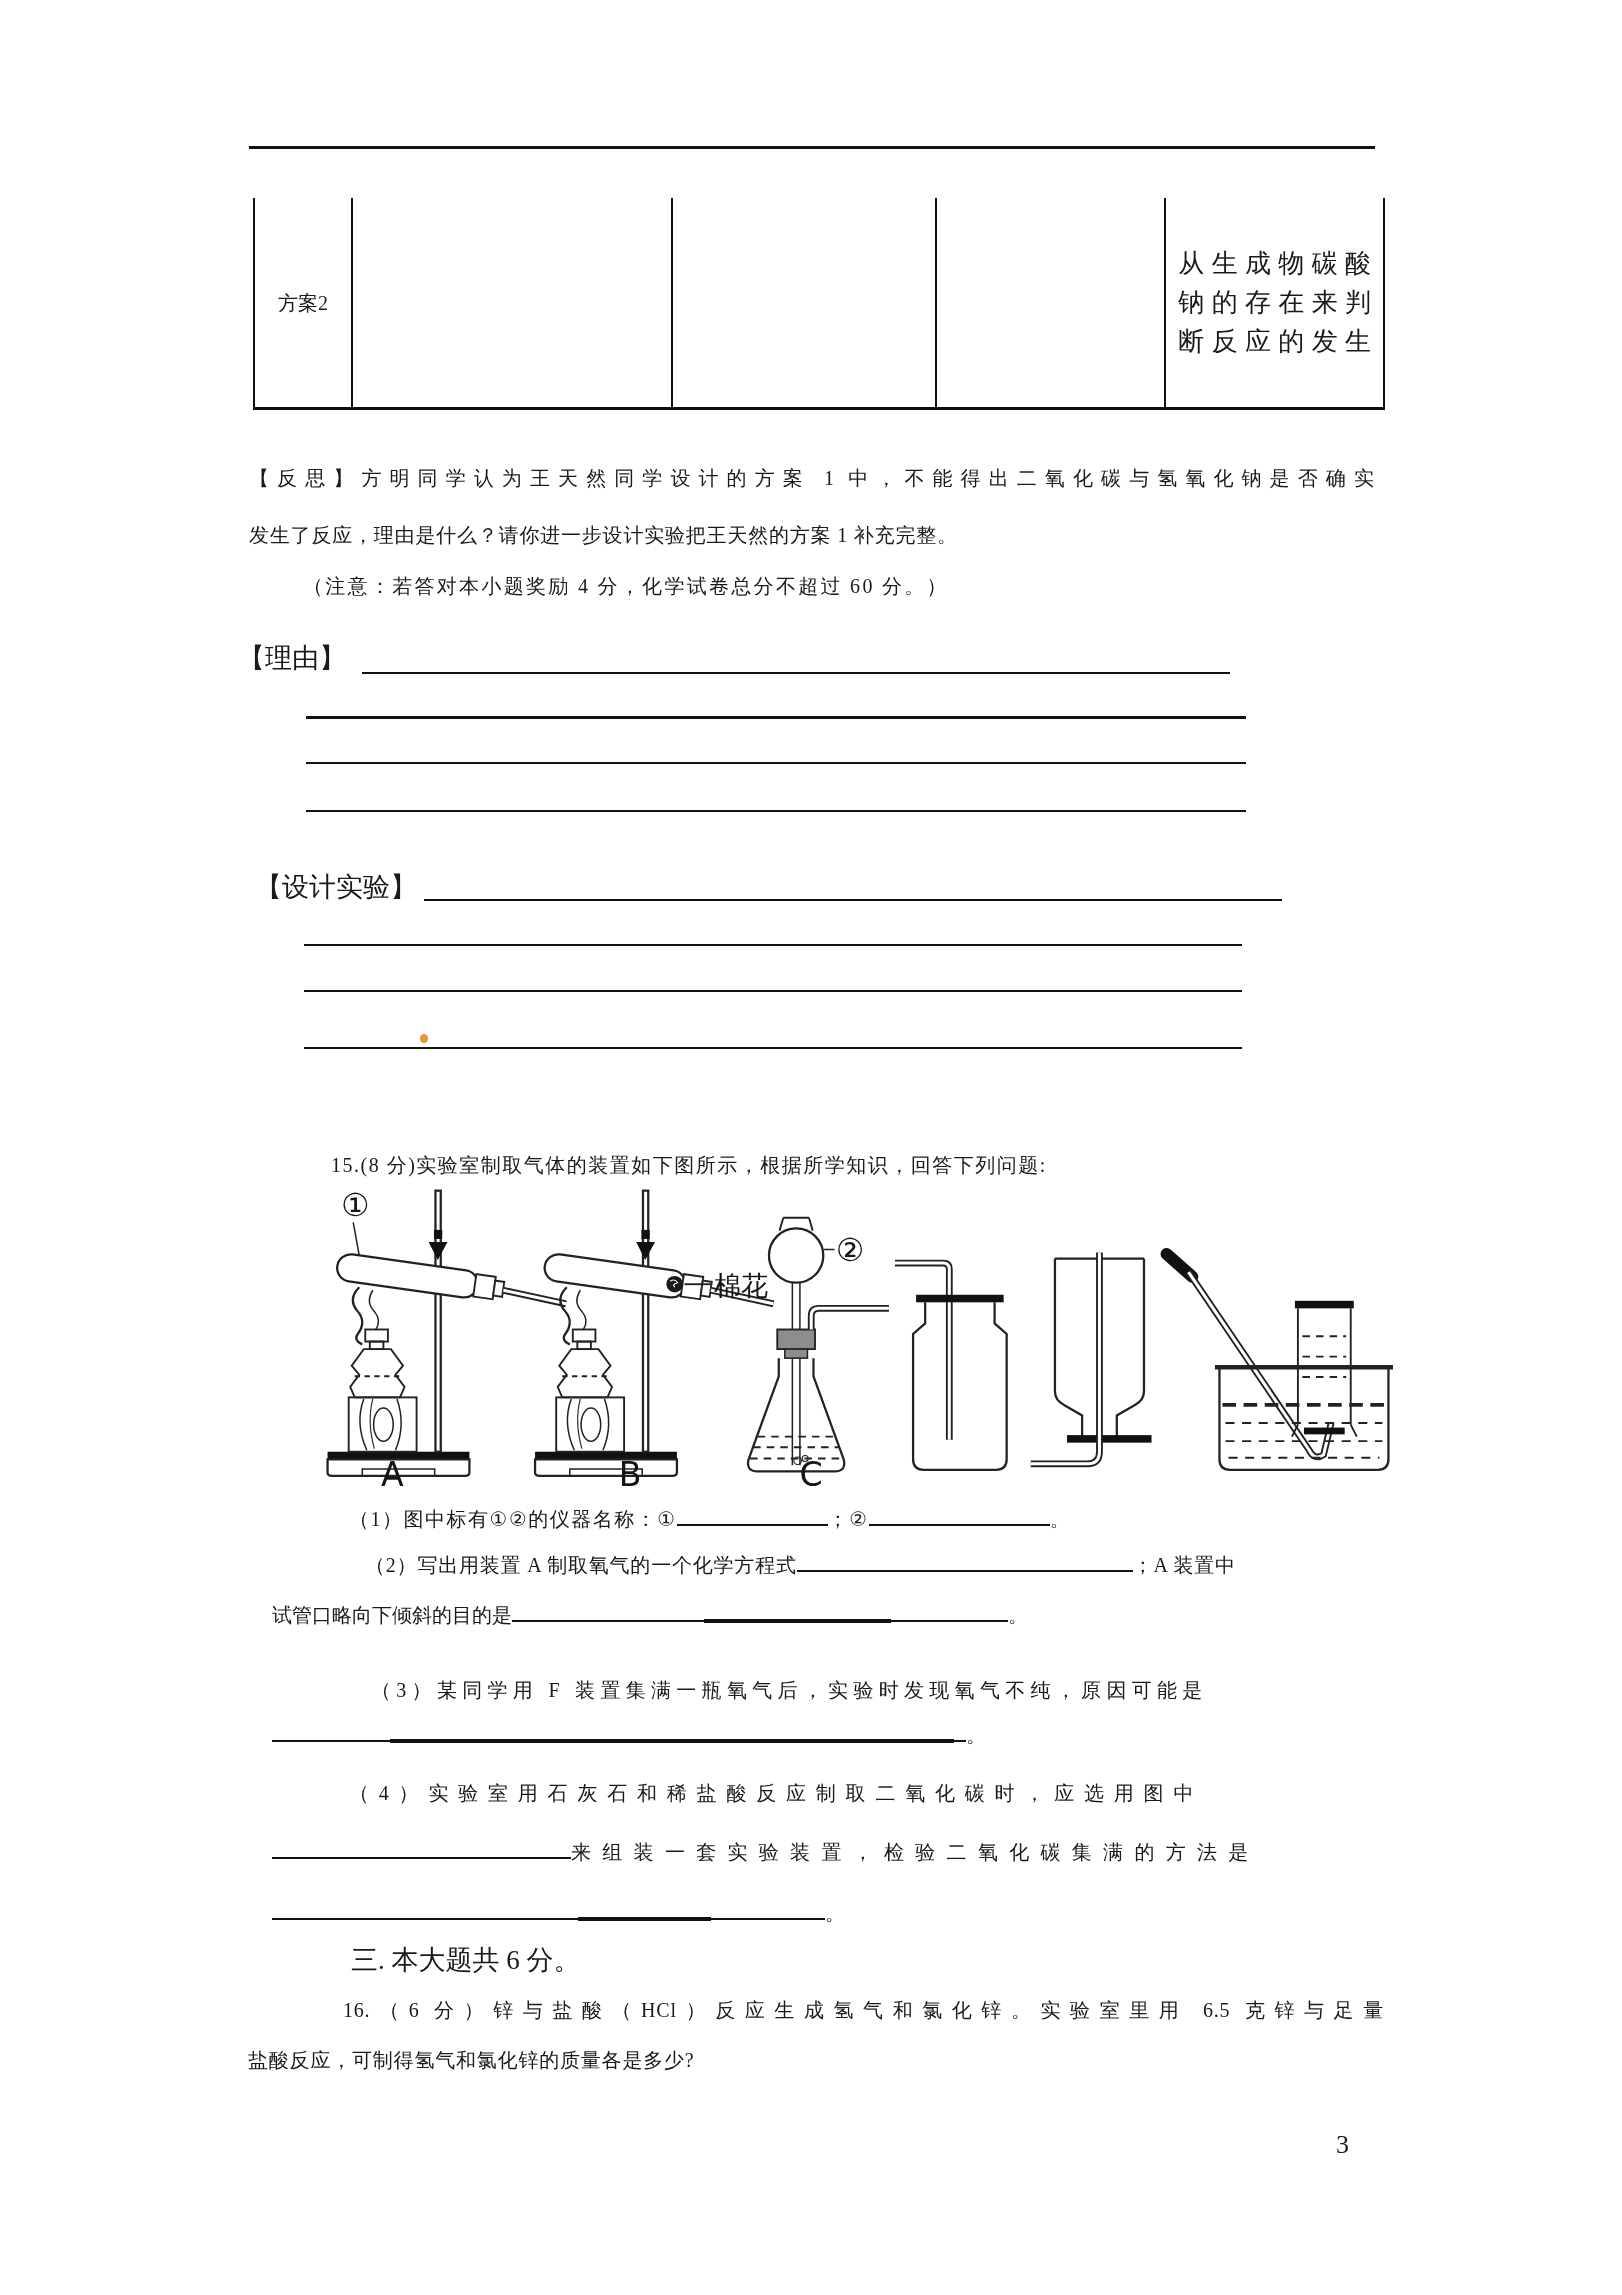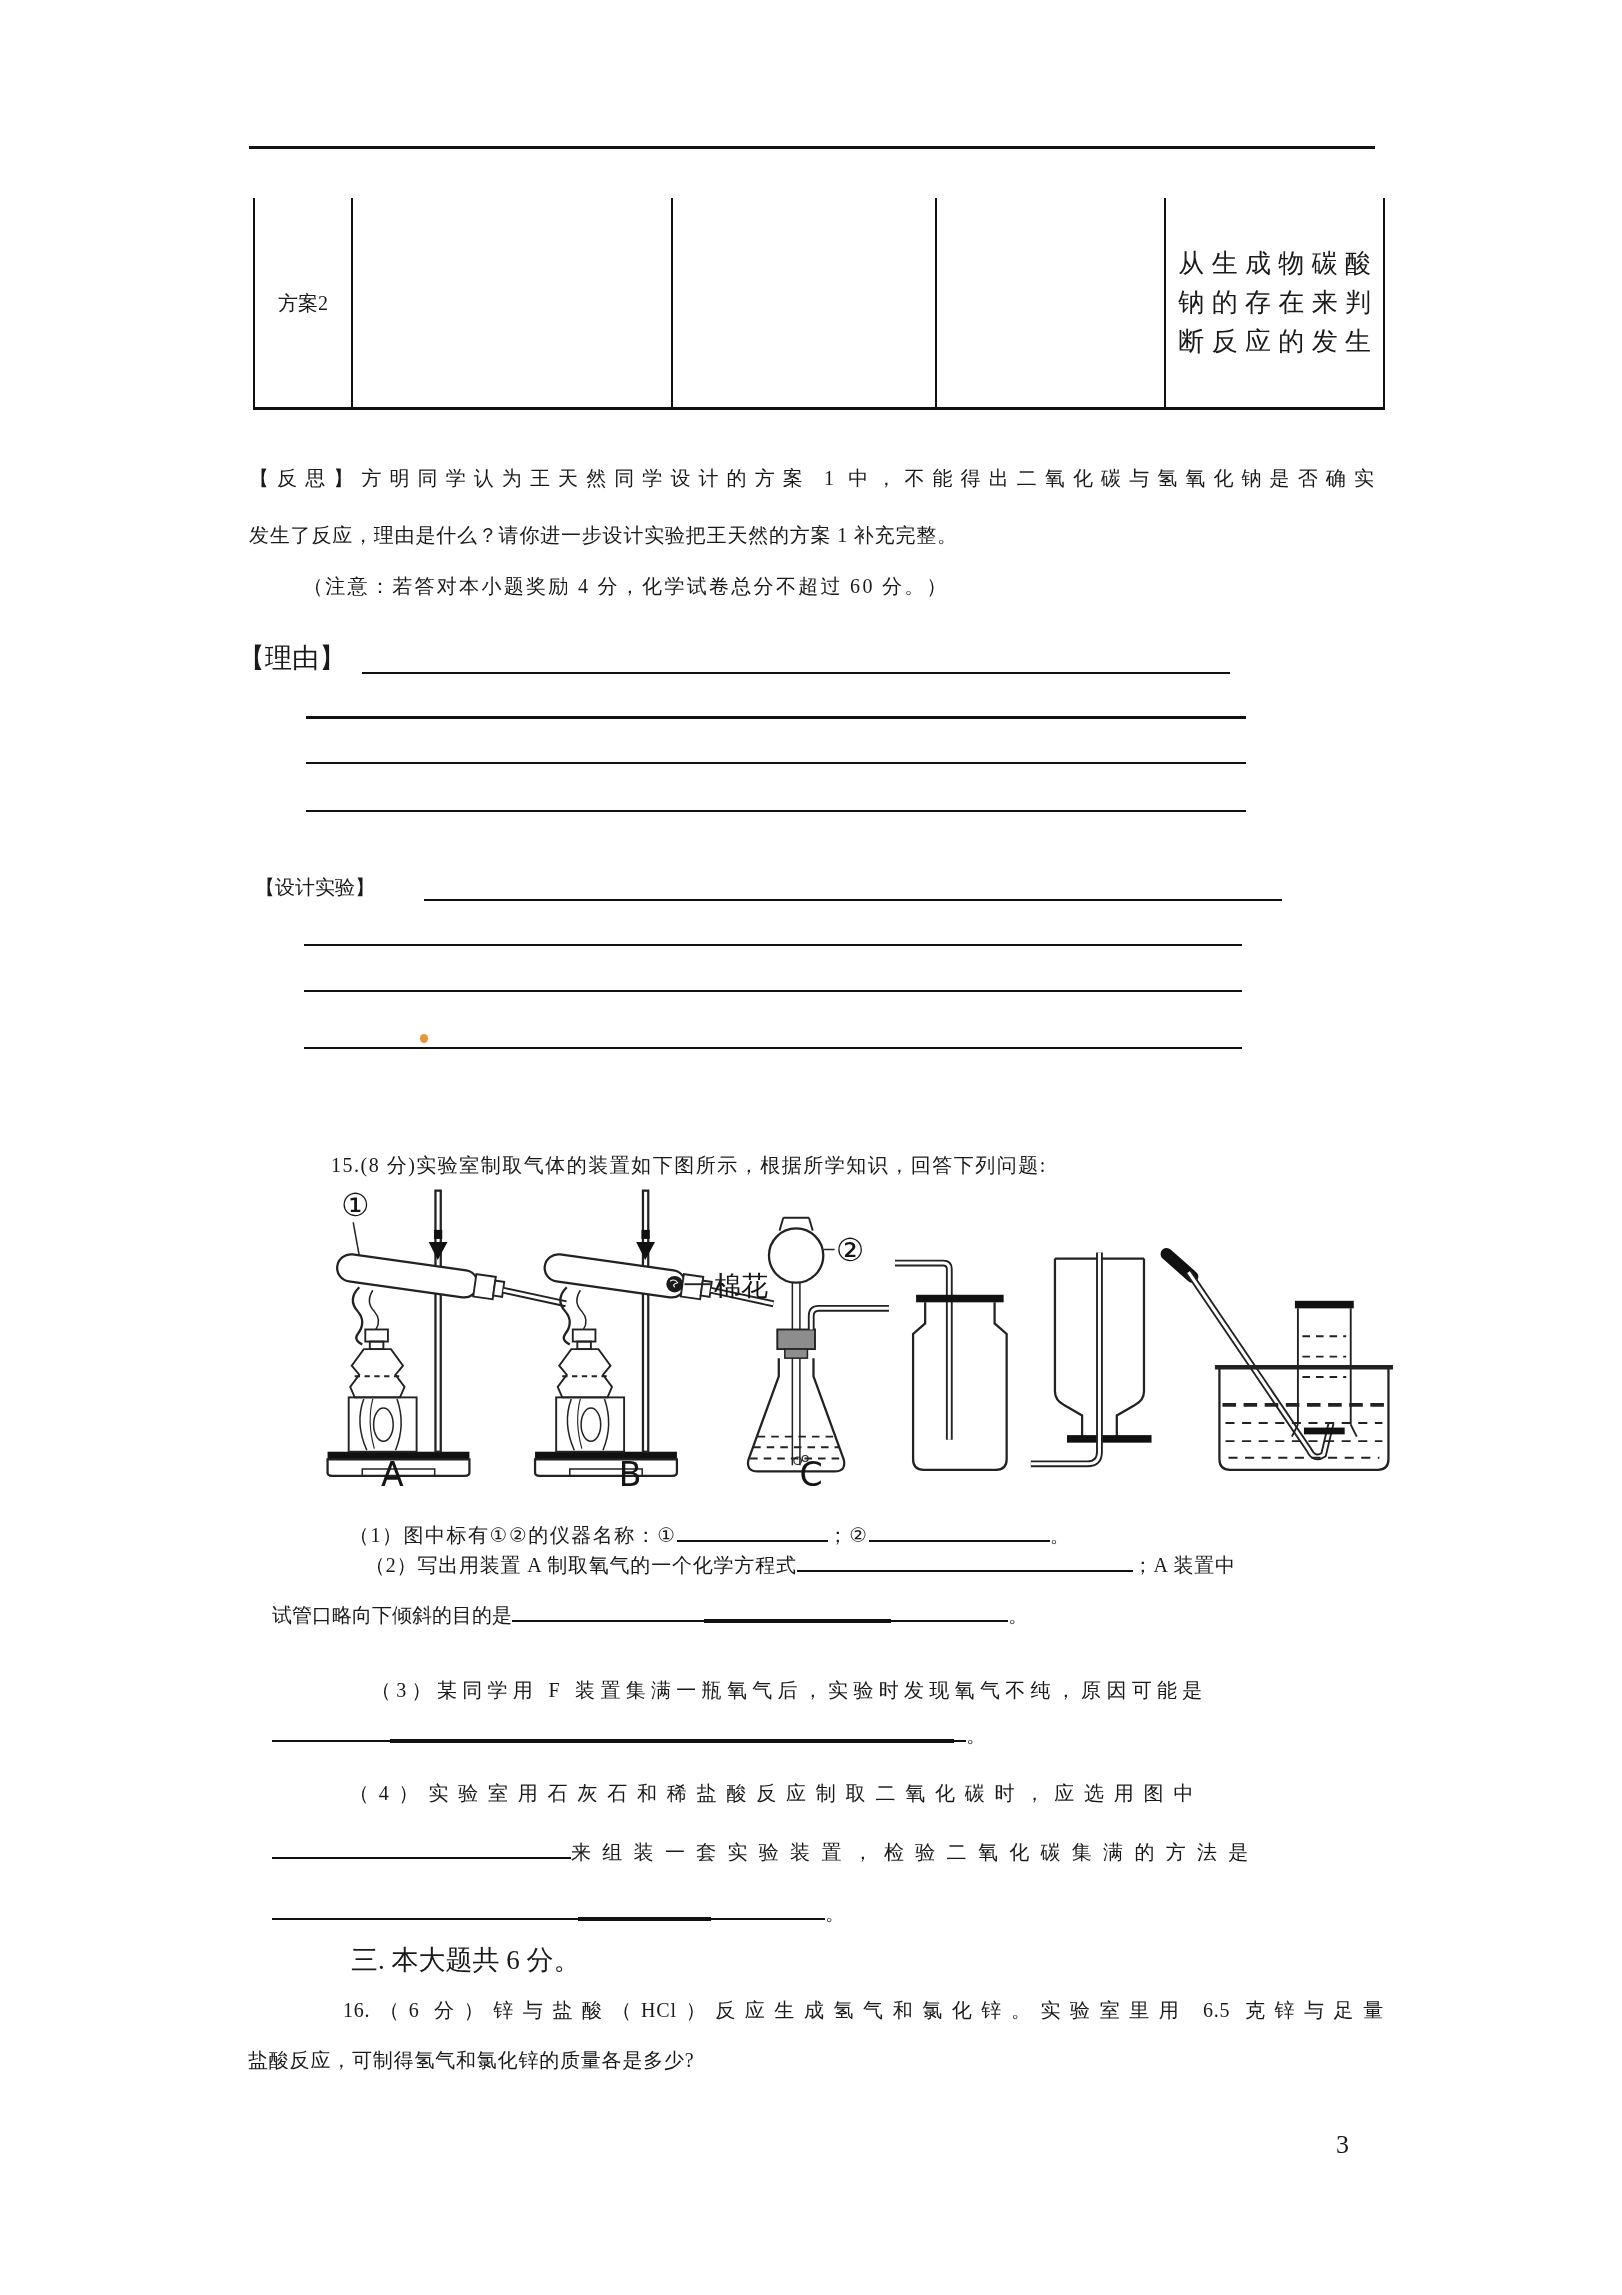--- a/index.html
+++ b/index.html
@@ -70,21 +70,21 @@
   <div class="abs txt just" style="left:249px;top:462px;width:1126px;letter-spacing:1.1px;">【反思】方明同学认为王天然同学设计的方案 1 中，不能得出二氧化碳与氢氧化钠是否确实</div>
   <div class="abs txt" style="left:249px;top:519px;letter-spacing:0.8px;"><span>发生了反应，理由是什么？请你进一步设计实验把王天然的</span><span class="bold">方案 1 补充完整。</span></div>
   <div class="abs txt bold" style="left:303px;top:570px;letter-spacing:2.3px;">（注意：若答对本小题奖励 4 分，化学试卷总分不超过 60 分。）</div>
 
   <div class="abs txt bold" style="left:238px;top:642px;font-size:27px;">【理由】</div>
   <div class="uline" style="left:362px;top:672px;width:868px;"></div>
   <div class="uline" style="left:306px;top:716px;width:940px;border-top-width:3px;"></div>
   <div class="uline" style="left:306px;top:762px;width:940px;"></div>
   <div class="uline" style="left:306px;top:810px;width:940px;"></div>
 
-  <div class="abs txt bold" style="left:255px;top:871px;font-size:20px;text-align:center;">【设计实验】</div>
+  <div class="abs txt bold" style="left:255px;top:871px;font-size:27px;text-align:center;">【设计实验】</div>
   <div class="uline" style="left:424px;top:899px;width:858px;"></div>
   <div class="uline" style="left:304px;top:944px;width:938px;"></div>
   <div class="uline" style="left:304px;top:990px;width:938px;"></div>
   <div class="uline" style="left:304px;top:1047px;width:938px;"></div>
   <div class="speck" style="left:420px;top:1034px;"></div>
 
   <div class="abs txt" style="left:331px;top:1149px;letter-spacing:1.5px;">15.(8 分)实验室制取气体的装置如下图所示，根据所学知识，回答下列问题:</div>
 
   <svg class="abs" style="left:317px;top:1174px;" width="1079" height="317" viewBox="0 0 1430 420">
     <defs>
@@ -169,21 +169,21 @@
       <path d="M1200,306 H1416" stroke-width="5" stroke-dasharray="18 10"></path>
       <path d="M1204,330 H1412 M1204,354 H1412 M1208,376 H1408" stroke-width="2.5" stroke-dasharray="12 10"></path>
       <rect x="1308" y="336" width="54" height="9" fill="#111" stroke="none"></rect>
     </g>
 
     <text x="100" y="414" font-size="44" text-anchor="middle" fill="#2b2b66">A</text>
     <text x="415" y="414" font-size="44" text-anchor="middle" fill="#2b2b66">B</text>
     <text x="655" y="414" font-size="44" text-anchor="middle" fill="#2b2b66">C</text>
   </svg>
 
-  <div class="abs txt" style="left:349px;top:1498px;letter-spacing:1.5px;margin-top:16px;"><span>（1）图中标有①②的仪器名称：①</span><span class="blank" style="width:151px;"></span><span>；②</span><span class="blank" style="width:181px;"></span><span>。</span></div>
+  <div class="abs txt" style="left:349px;top:1498px;letter-spacing:1.5px;"><span>（1）图中标有①②的仪器名称：①</span><span class="blank" style="width:151px;"></span><span>；②</span><span class="blank" style="width:181px;"></span><span>。</span></div>
 
   <div class="abs txt" style="left:349px;top:1544px;letter-spacing:0.8px;margin-left:16px;"><span>（2）写出用装置 A 制取氧气的一个化学方程式</span><span class="blank" style="width:336px;"></span><span>；A 装置中</span></div>
   <div class="abs txt" style="left:272px;top:1594px;"><span>试管口略向下倾斜的目的是</span><span class="blank" style="width:496px;"><span class="thick" style="left:192px;width:187px;"></span></span><span>。</span></div>
 
   <div class="abs txt" style="left:371px;top:1674px;letter-spacing:5.3px;">（3）某同学用 F 装置集满一瓶氧气后，实验时发现氧气不纯，原因可能是</div>
   <div class="abs txt" style="left:272px;top:1714px;"><span class="blank" style="width:694px;"><span class="thick" style="left:118px;width:564px;"></span></span><span>。</span></div>
 
   <div class="abs txt" style="left:349px;top:1777px;letter-spacing:9.8px;">（4）实验室用石灰石和稀盐酸反应制取二氧化碳时，应选用图中</div>
   <div class="abs txt" style="left:272px;top:1831px;"><span class="blank" style="width:299px;"></span><span style="letter-spacing:11.3px;">来组装一套实验装置，检验二氧化碳集满的方法是</span></div>
   <div class="abs txt" style="left:272px;top:1892px;"><span class="blank" style="width:553px;"><span class="thick" style="left:306px;width:133px;"></span></span><span>。</span></div>

